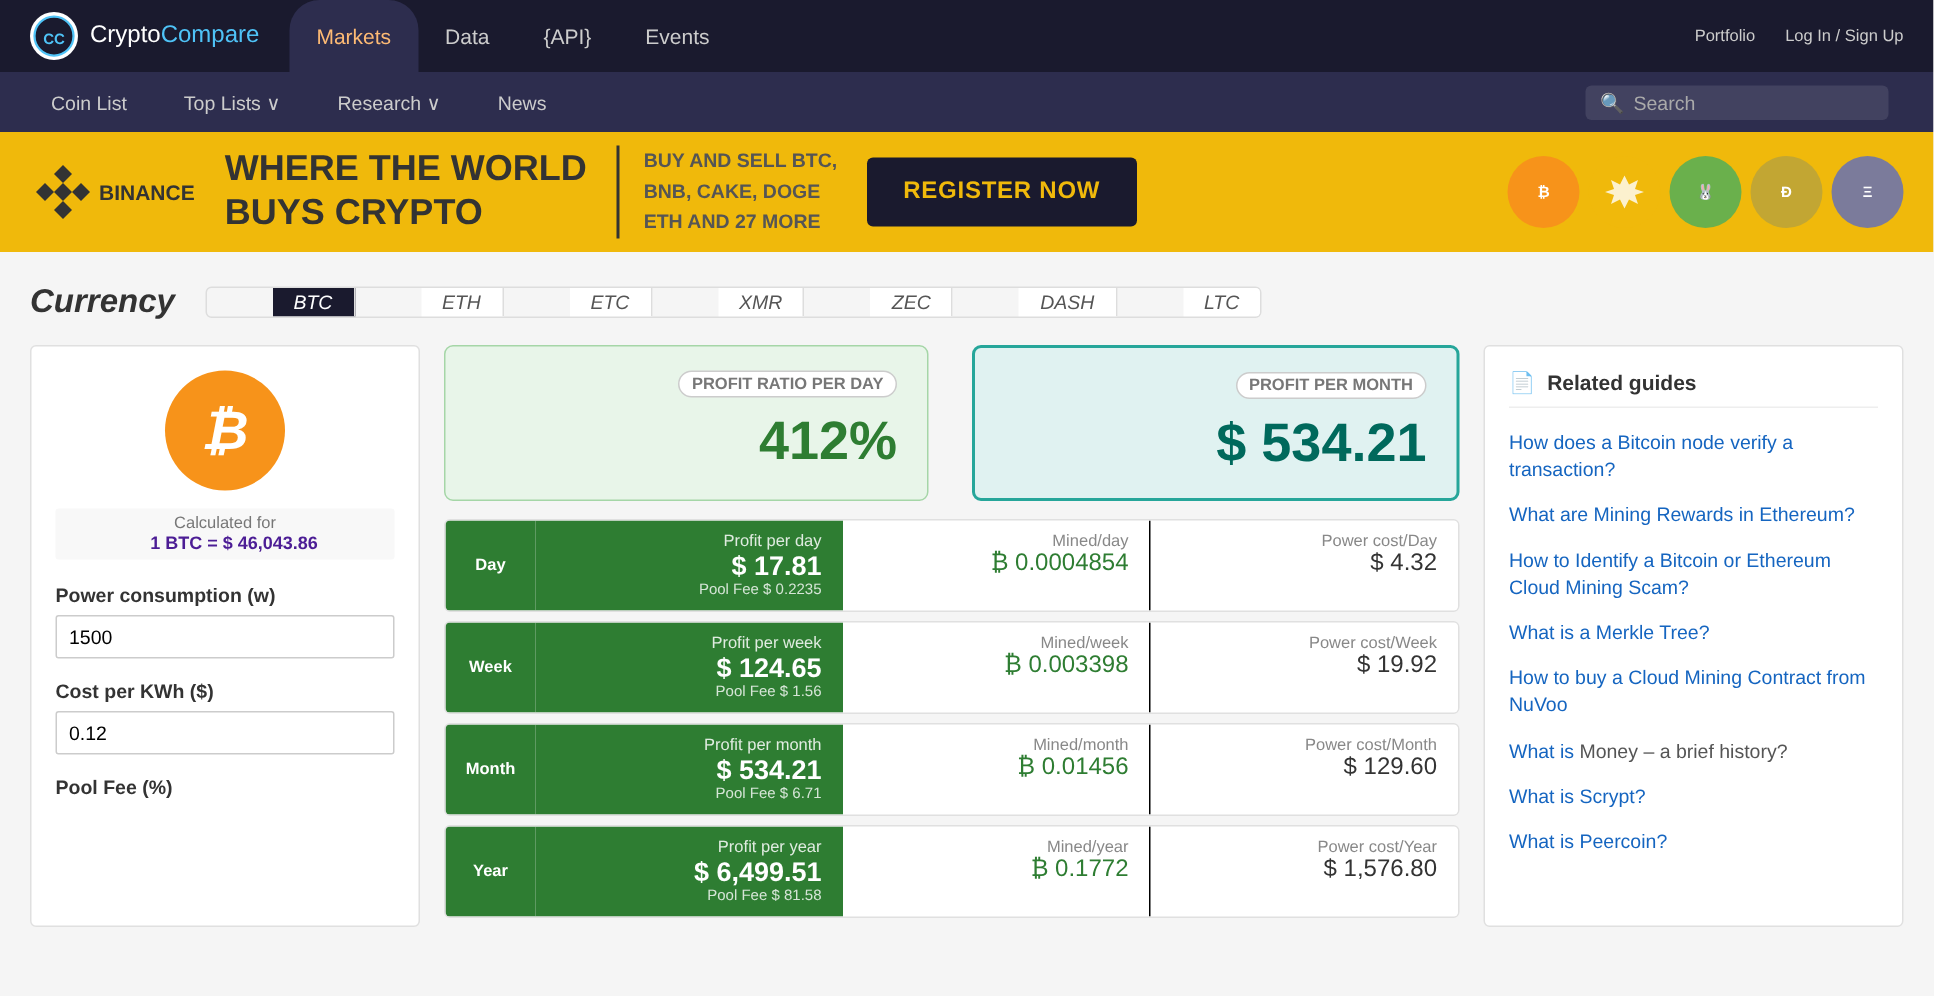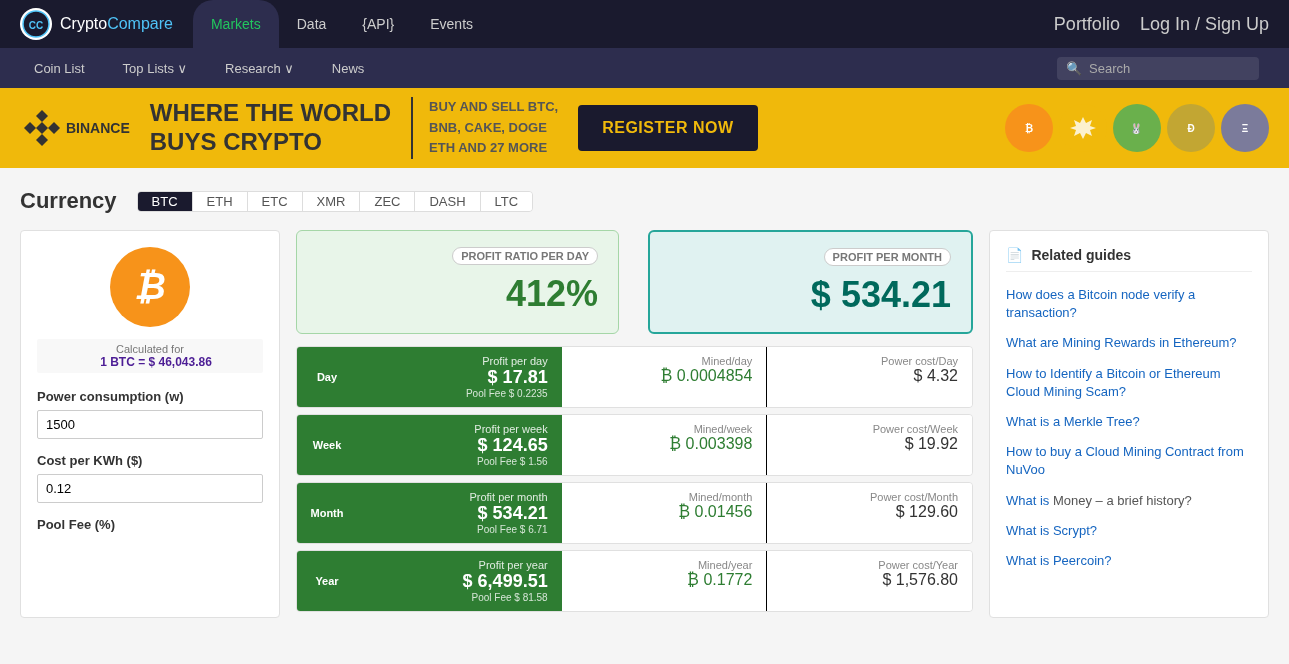--- a/index.html
+++ b/index.html
@@ -38,32 +38,32 @@
       padding: 0 18px;
       height: 48px;
       display: flex;
       align-items: center;
       cursor: pointer;
       font-size: 14px;
       border-radius: 0;
     }
     .nav-tab.active {
       background: #2d2d4e;
-      color: #22c55e;
+      color: #fdba74;
       border-radius: 20px 20px 0 0;
     }
     .nav-right {
       display: flex;
       align-items: center;
       gap: 20px;
       margin-left: auto;
     }
     .nav-link {
       color: #ccc;
-      font-size: 18px;
+      font-size: 11px;
       cursor: pointer;
       text-decoration: none;
     }
 
     
     .second-nav {
       background: #2d2d4e;
       display: flex;
       align-items: center;
       padding: 0 30px;
@@ -157,40 +157,42 @@
     .main-content {
       display: flex;
       gap: 0;
       padding: 20px;
     }
     .currency-header {
       display: flex;
       align-items: center;
       gap: 20px;
       margin-bottom: 16px;
+      font-style: italic;
     }
     .currency-title {
       font-size: 22px;
       font-weight: bold;
       color: #333;
     }
     .currency-tabs {
       display: flex;
       gap: 0;
       border: 1px solid #ddd;
       border-radius: 4px;
       overflow: hidden;
     }
     .currency-tab {
       padding: 2px 14px;
       font-size: 13px;
       cursor: pointer;
       color: #555;
       background: #fff;
       border-right: 1px solid #ddd;
+      margin-left: 44px;
     }
     .currency-tab:last-child { border-right: none; }
     .currency-tab.active {
       background: #1a1a2e;
       color: #fff;
     }
 
     
     .calc-sidebar {
       width: 260px;

